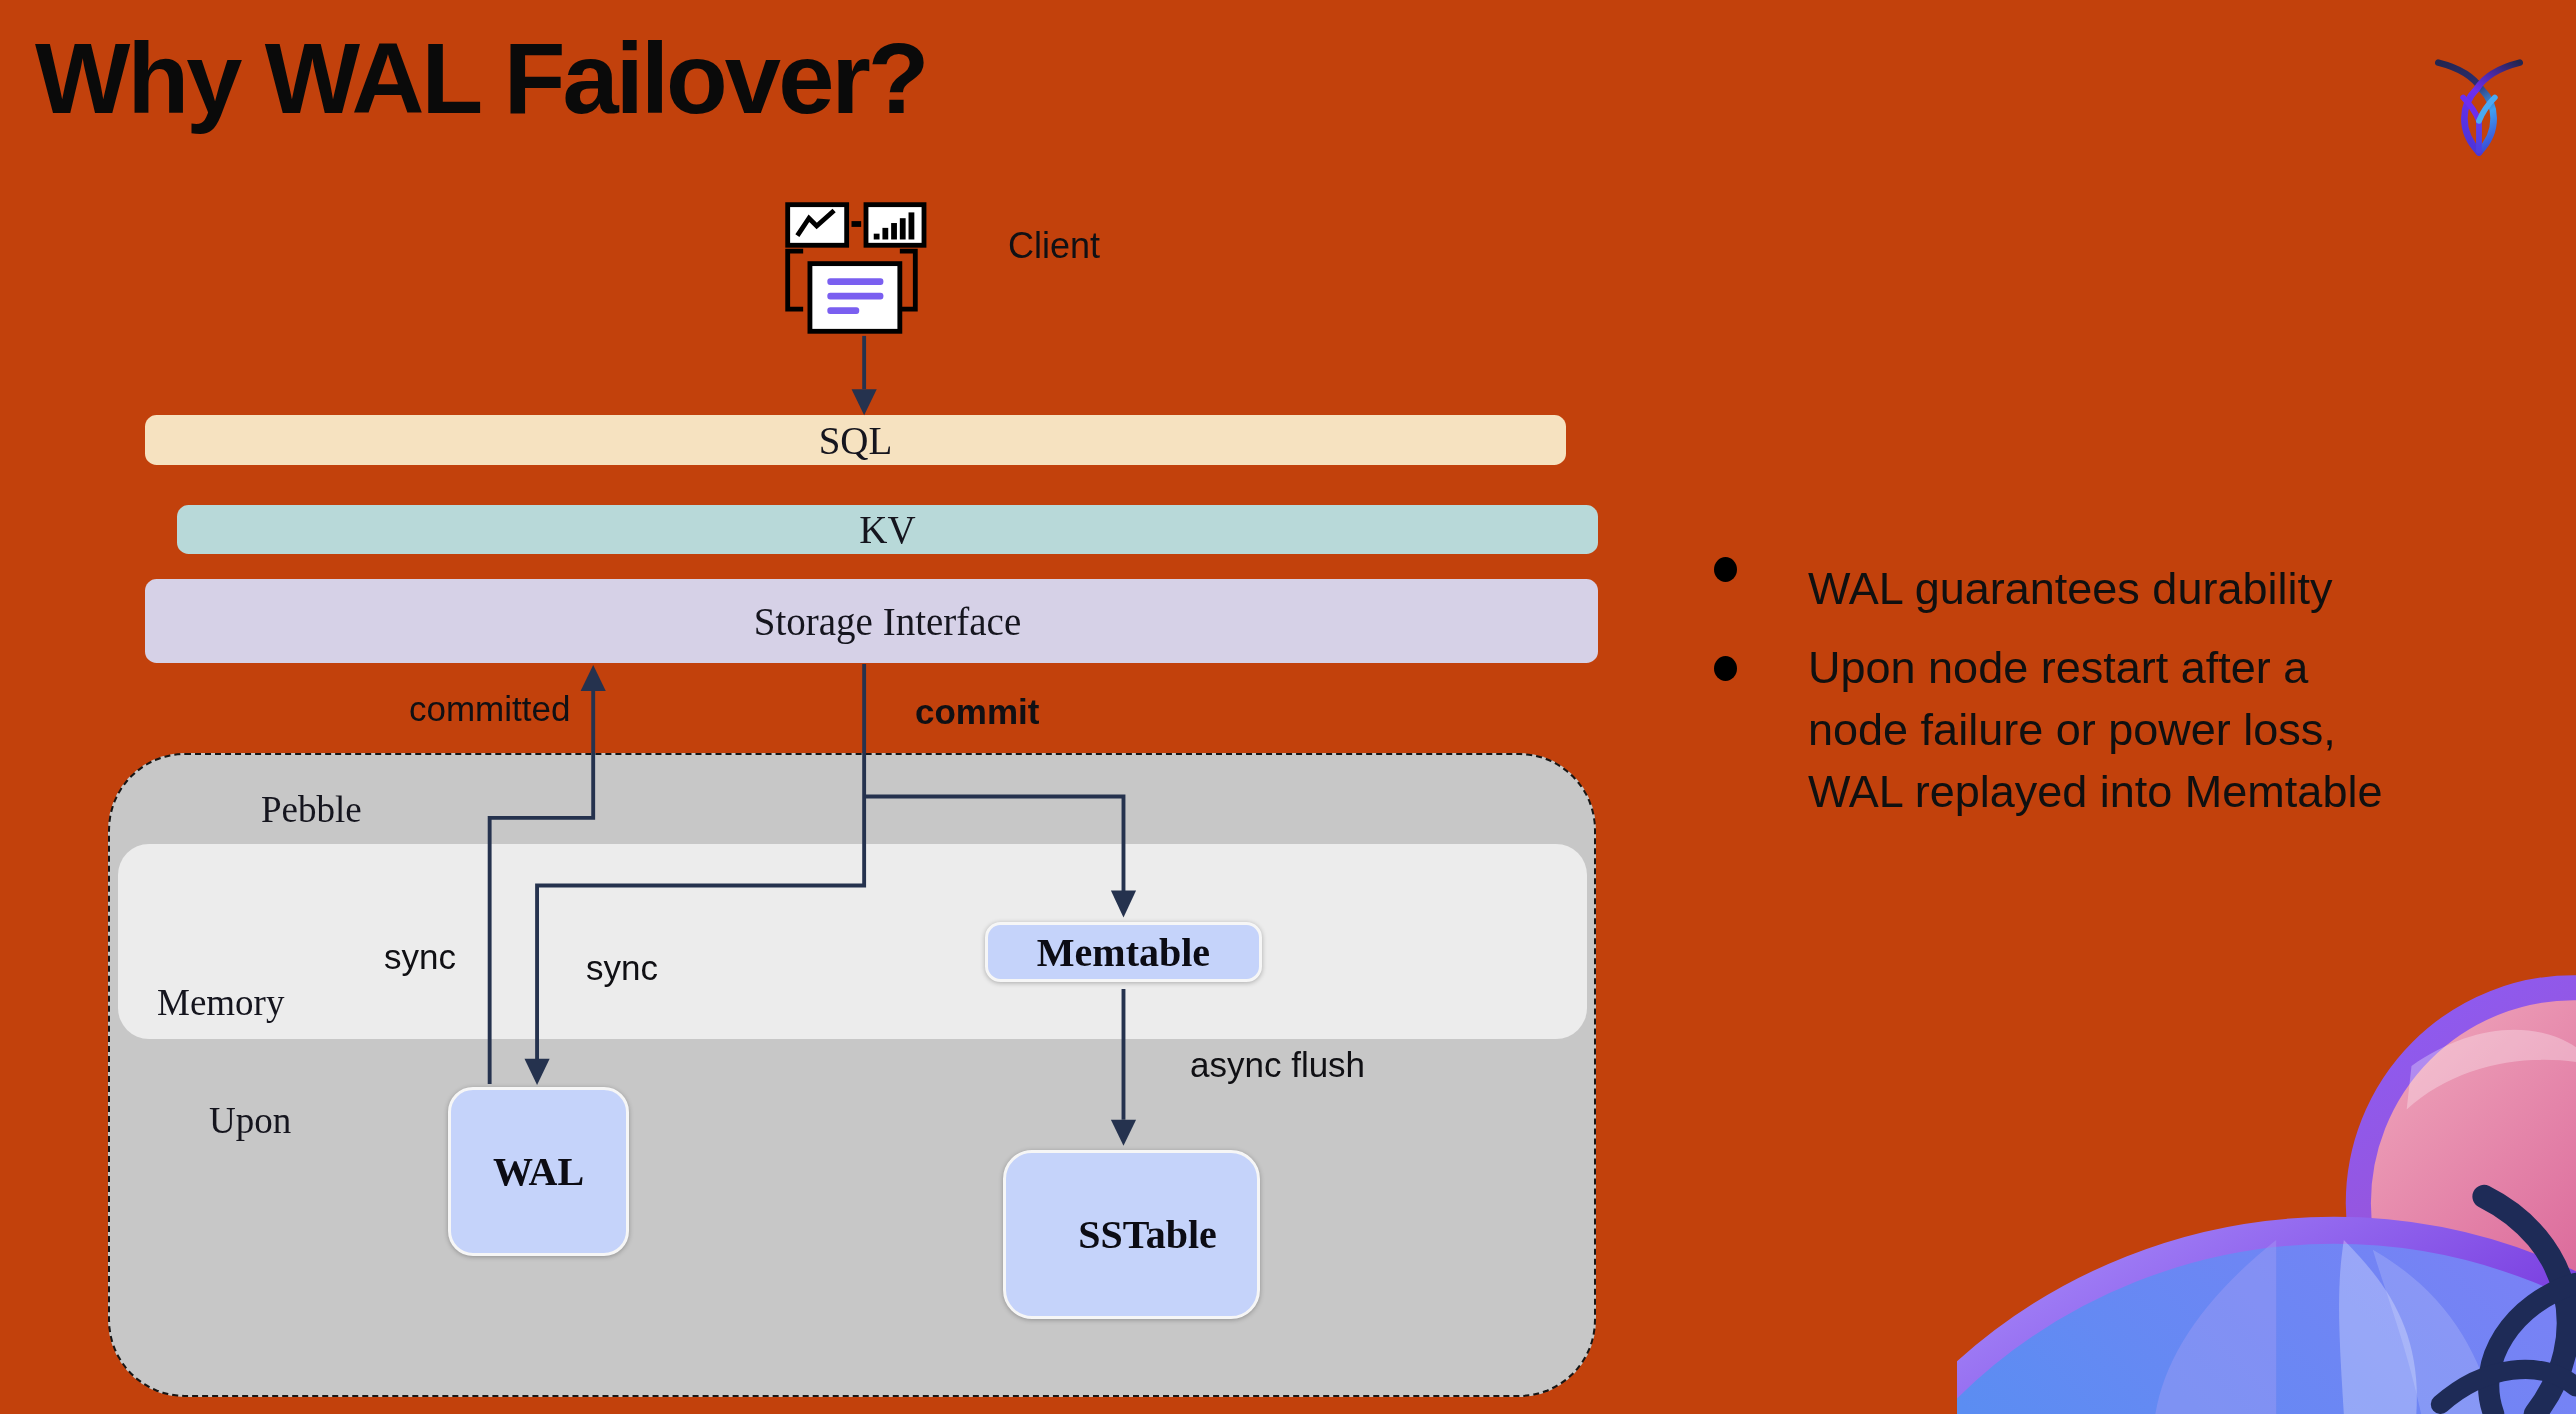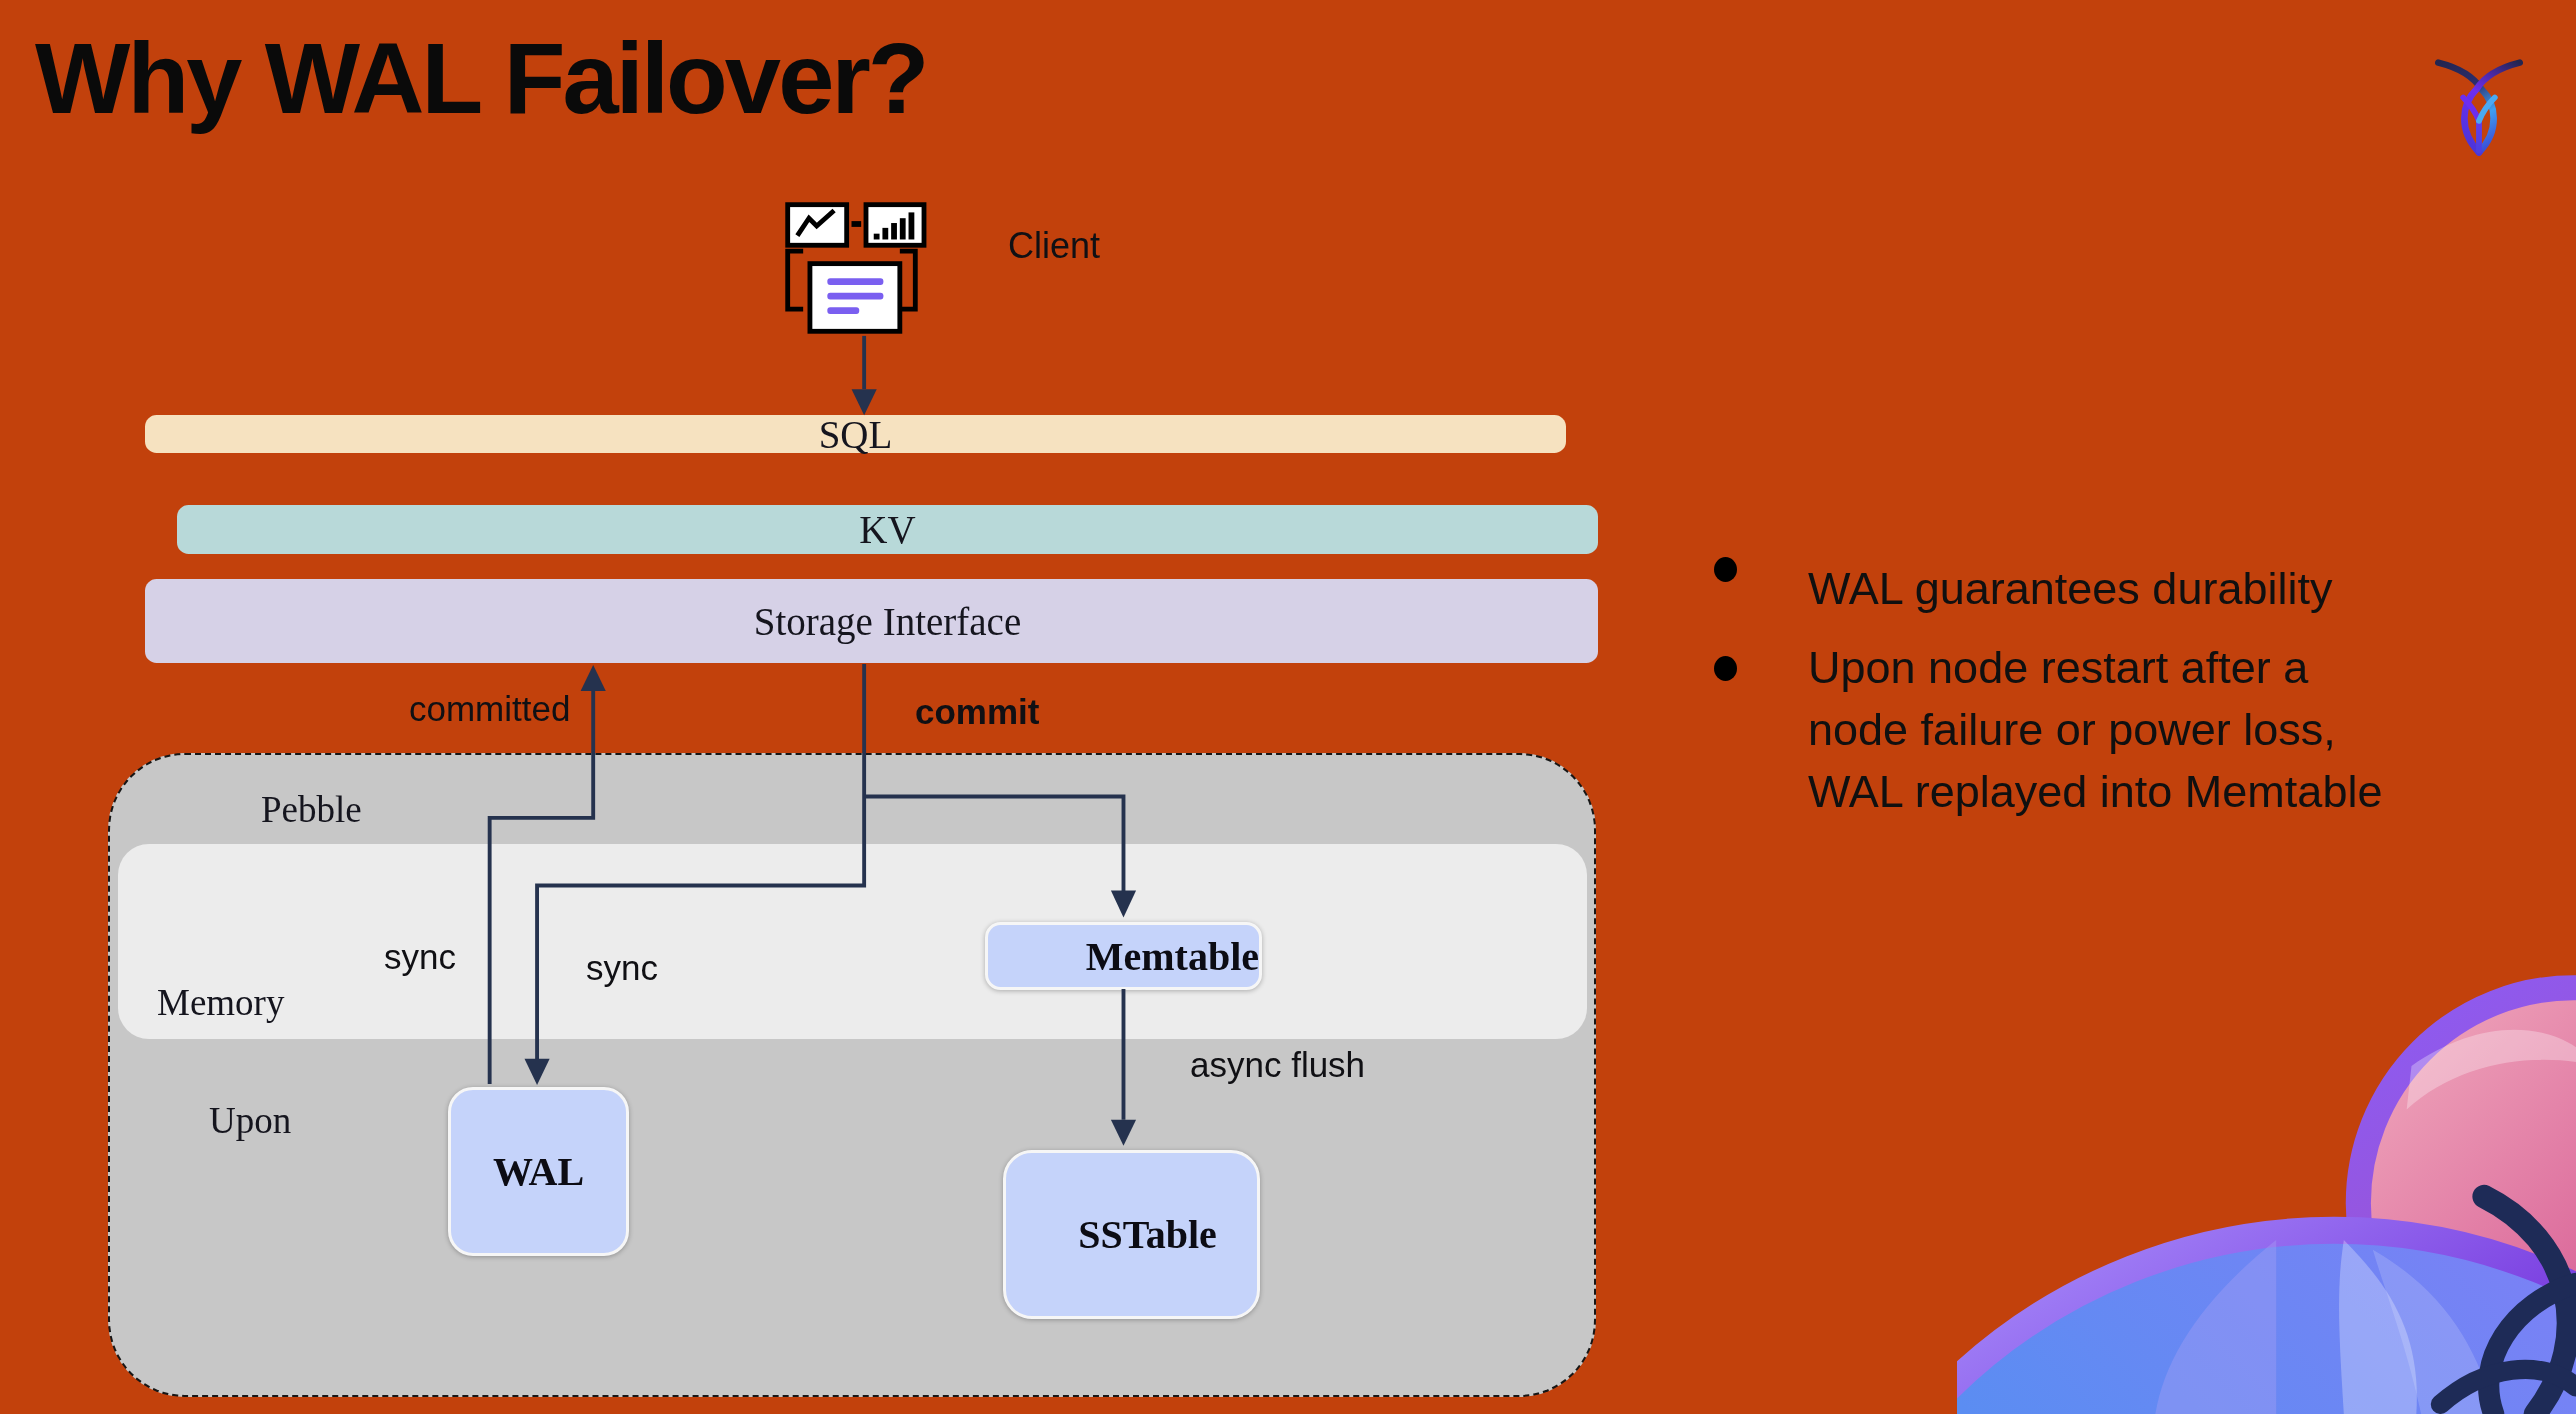--- a/index.html
+++ b/index.html
@@ -13,21 +13,21 @@
     left:35px;top:21px;font-size:101px;font-weight:800;letter-spacing:-2.9px;
     color:#0a0a0a;font-family:"Liberation Sans","DejaVu Sans",sans-serif;
   }
   
   .layer-bar{
     left:145px;width:1421px;border-radius:11.6px;
     display:flex;align-items:center;justify-content:center;
     font-family:"Liberation Serif","DejaVu Serif",serif;
     font-size:39px;color:#15151e;
   }
-  #bar-sql{top:415px;height:38px;}
+  #bar-sql{top:415px;height:50px;}
   #bar-kv{top:505px;height:49px;}
   #bar-storage{top:579px;height:84px;}
   
   #pebble-box{
     left:108px;top:753px;width:1488px;height:644px;border-radius:77px;
     border:2.9px dashed #161616;box-sizing:border-box;
   }
   #memory-box{
     left:118px;top:844px;width:1469px;height:195px;border-radius:31px;
   }
@@ -40,21 +40,21 @@
   #label-disk{left:209px;top:1099px;}
   
   .node-box{
     border:3.9px solid #f6f6f6;box-sizing:border-box;
     box-shadow:0 1px 4.8px rgba(0,0,0,0.28);
     display:flex;align-items:center;justify-content:center;
     font-family:"Liberation Serif","DejaVu Serif",serif;
     font-weight:bold;font-size:40px;color:#0c0c14;
   }
   #node-wal{left:448px;top:1087px;width:181px;height:169px;border-radius:25px;}
-  #node-memtable{left:985px;top:922px;width:277px;height:68px;border-radius:15.5px;justify-content:flex-end;}
+  #node-memtable{left:985px;top:922px;width:277px;height:60px;border-radius:15.5px;}
   #node-sstable{left:1003px;top:1150px;width:257px;height:169px;border-radius:29px;padding-left:32px;}
   
   .edge-label{font-size:35px;color:#101014;}
   #label-committed{left:409px;top:689px;}
   #label-commit{left:915px;top:692px;font-weight:bold;}
   #label-sync-left{left:384px;top:937px;}
   #label-sync-right{left:586px;top:948px;}
   #label-async-flush{left:1190px;top:1045px;}
   
   #client-label{left:1008px;top:225px;font-size:36px;color:#101014;}

